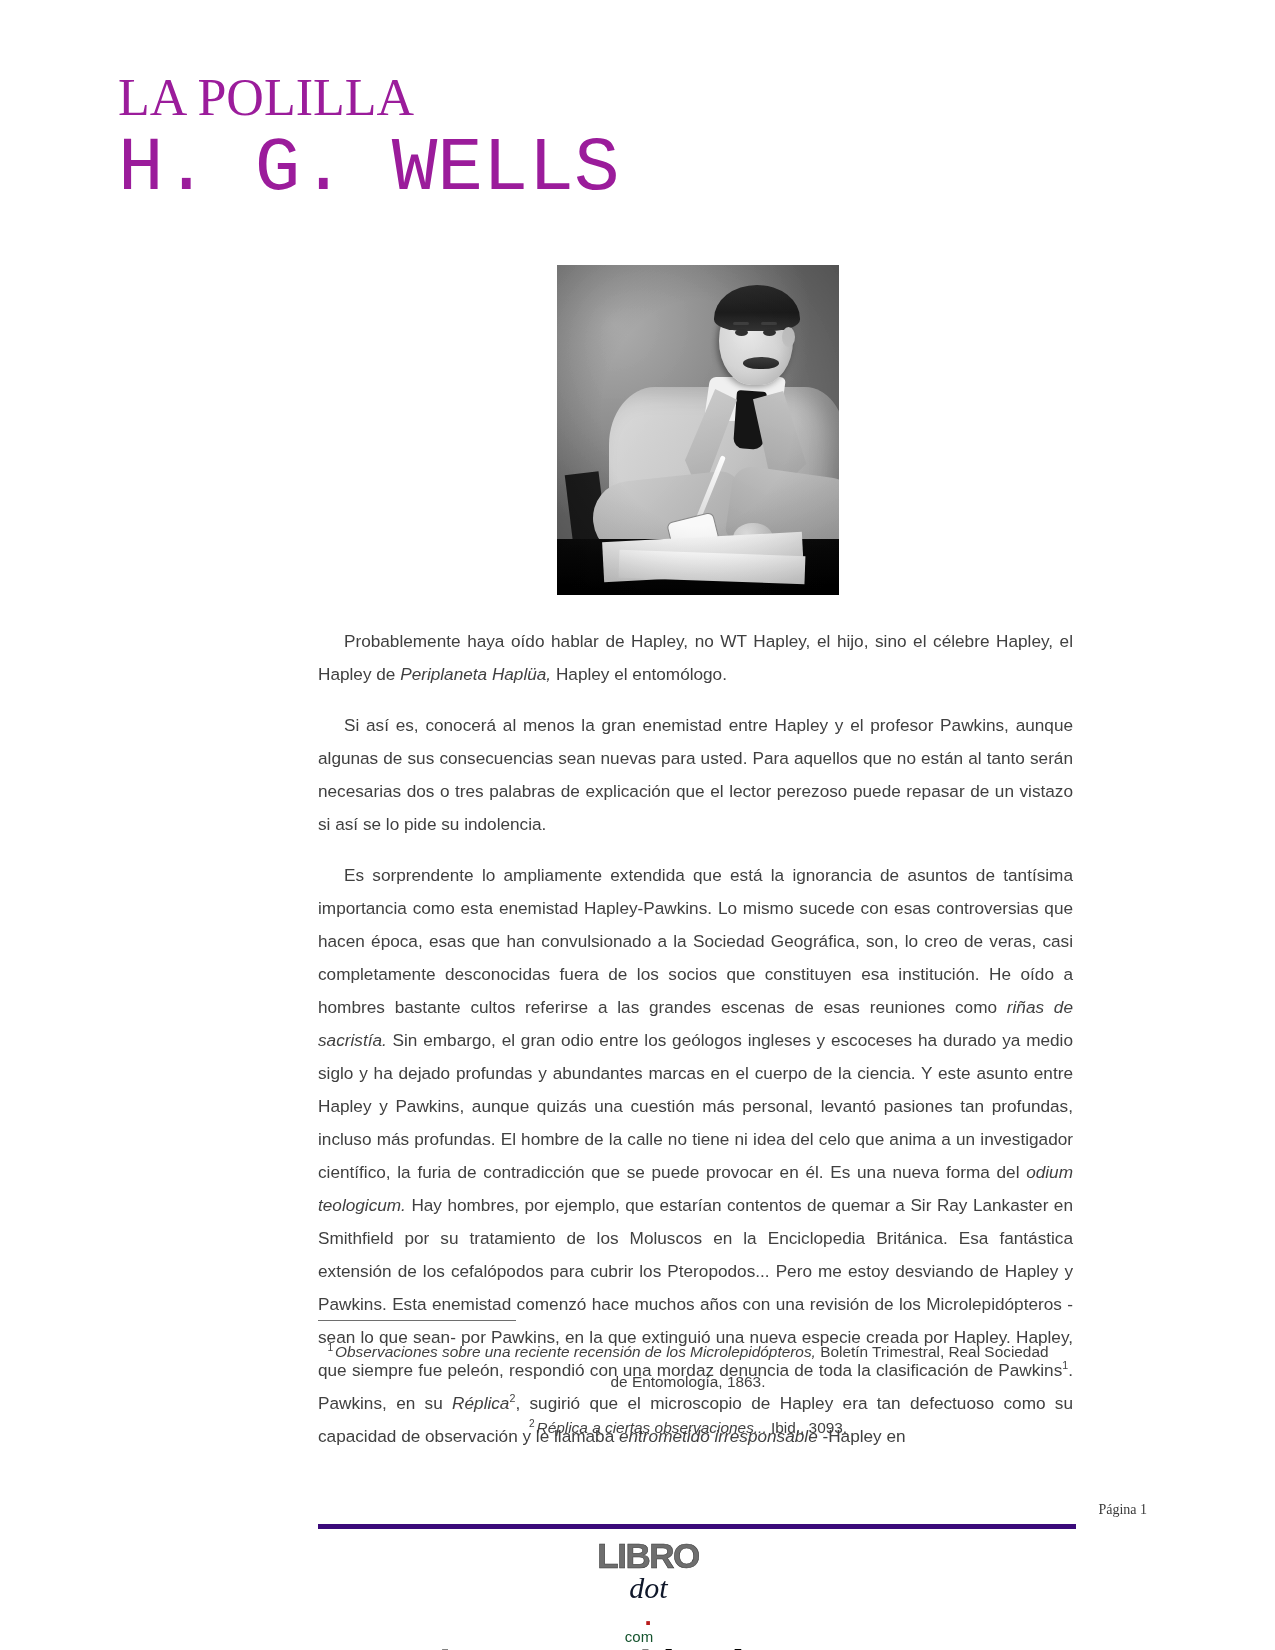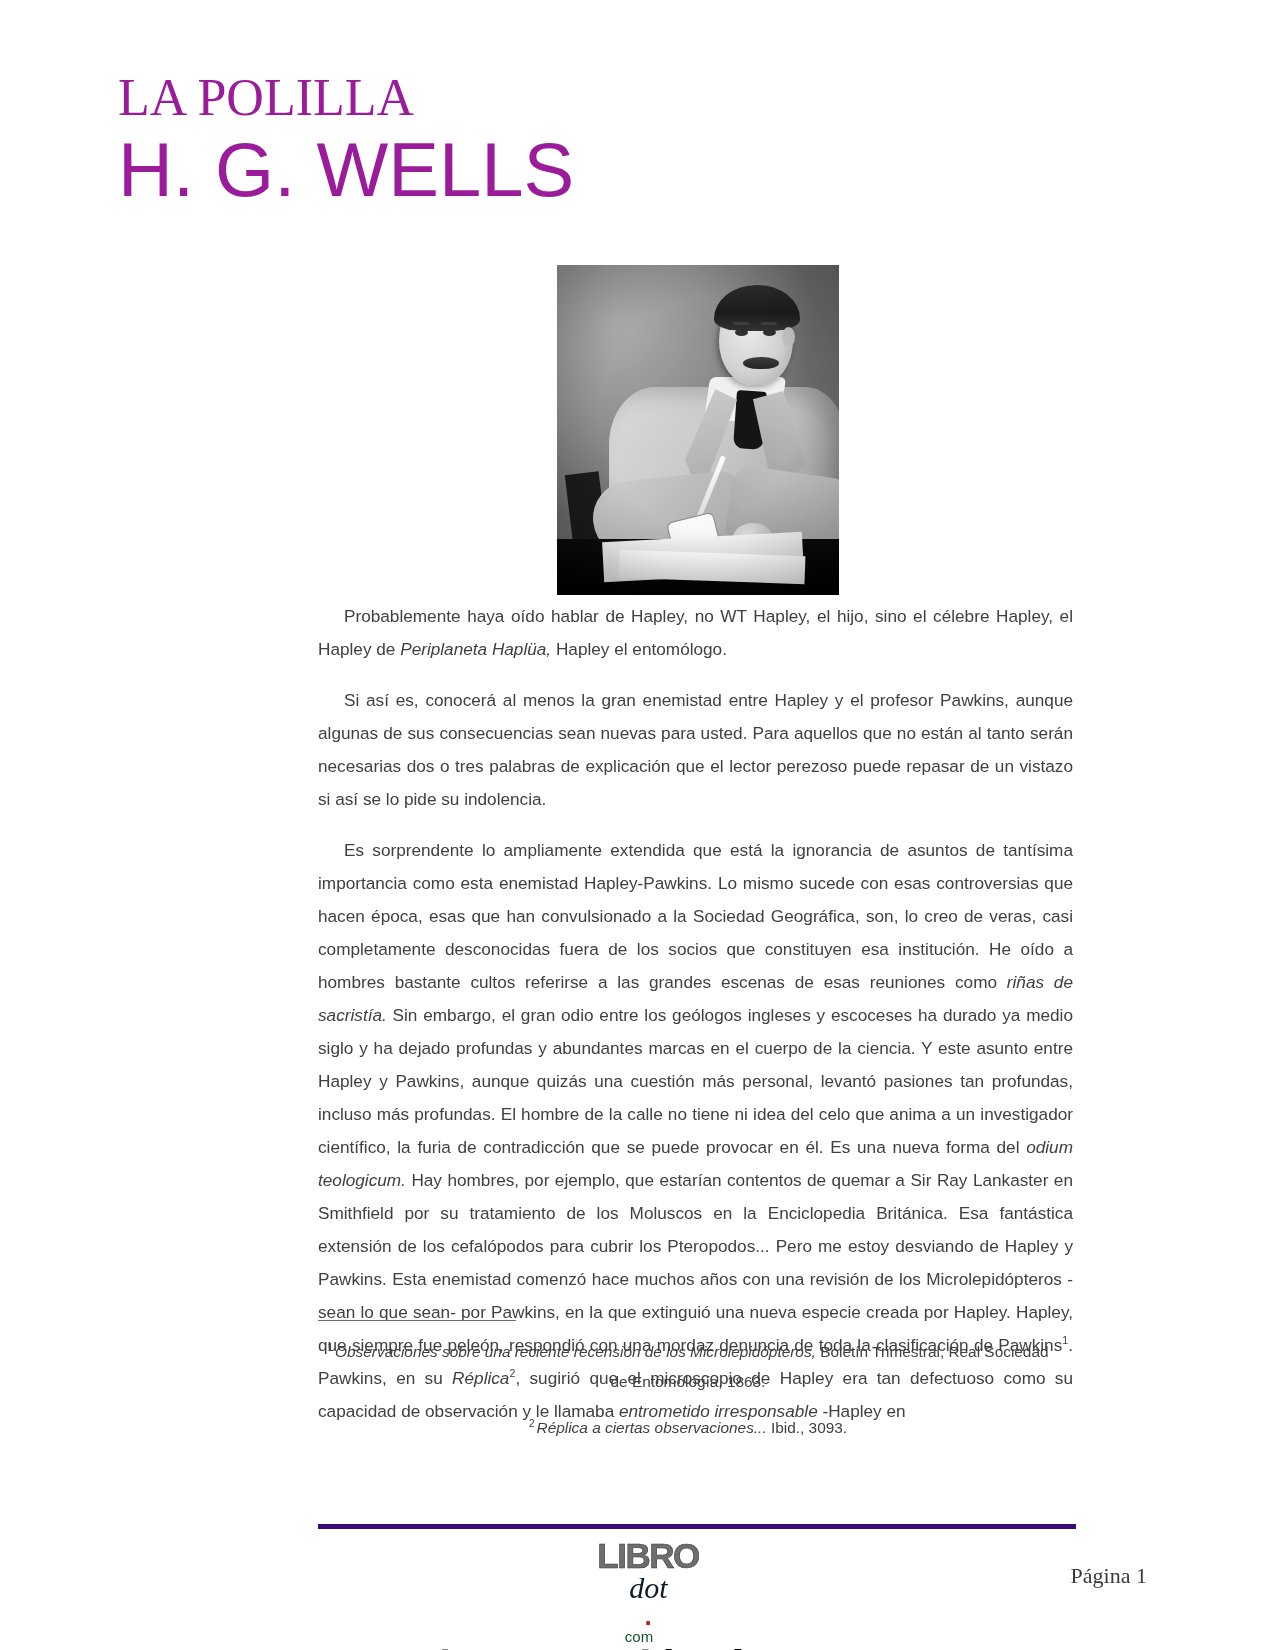--- a/index.html
+++ b/index.html
@@ -33,21 +33,21 @@
   .title-main {
     font-family: "Liberation Serif", serif;
     font-size: 52px;
     line-height: 1.0;
     color: #9B1C9B;
     letter-spacing: 0px;
     margin: 0;
     font-weight: normal;
   }
   .title-author {
-    font-family: Liberation Sans, sans-serif;
+    font-family: Liberation Mono, monospace;
     font-size: 76px;
     line-height: 1.05;
     color: #9B1C9B;
     margin: 6px 0 0 0;
     font-weight: normal;
   }
 
   
   .portrait-wrap {
     position: absolute;
@@ -224,21 +224,21 @@
     left: 12px; top: 208px;
     width: 34px; height: 72px;
     background: #2a2724;
     transform: rotate(-7deg);
   }
 
   
   .body-text {
     position: absolute;
     left: 318px;
-    top: 600px;
+    top: 625px;
     width: 755px;
   }
   .body-text p {
     margin: 0 0 18px 0;
     font-size: 17.2px;
     line-height: 33px;
     text-align: justify;
     text-indent: 26px;
     color: #404040;
     font-weight: 400;
@@ -338,23 +338,23 @@
     font-family: "Liberation Serif", serif;
     font-style: italic;
     font-size: 42px;
     color: #000000;
     line-height: 1;
     letter-spacing: 0.5px;
   }
   .page-number {
     position: absolute;
     right: 128px;
-    top: 1563px;
+    top: 1502px;
     font-family: "Liberation Serif", serif;
-    font-size: 22px;
+    font-size: 14px;
     color: #3a3a3a;
   }
 </style>
 </head>
 <body>
 
 <div class="page">
 
   <div class="title-block">
     <div class="title-main">LA POLILLA</div>

